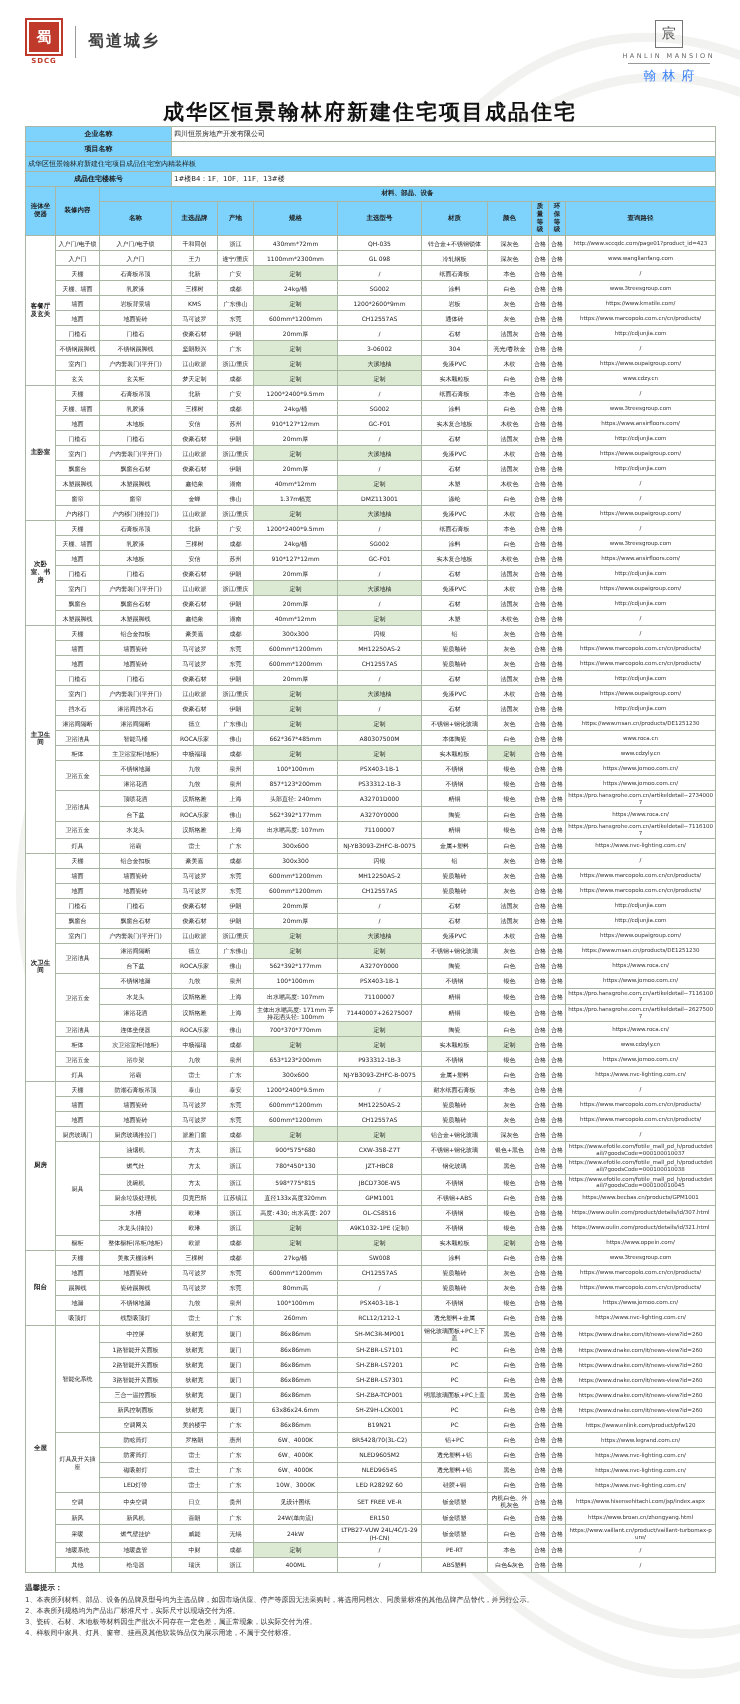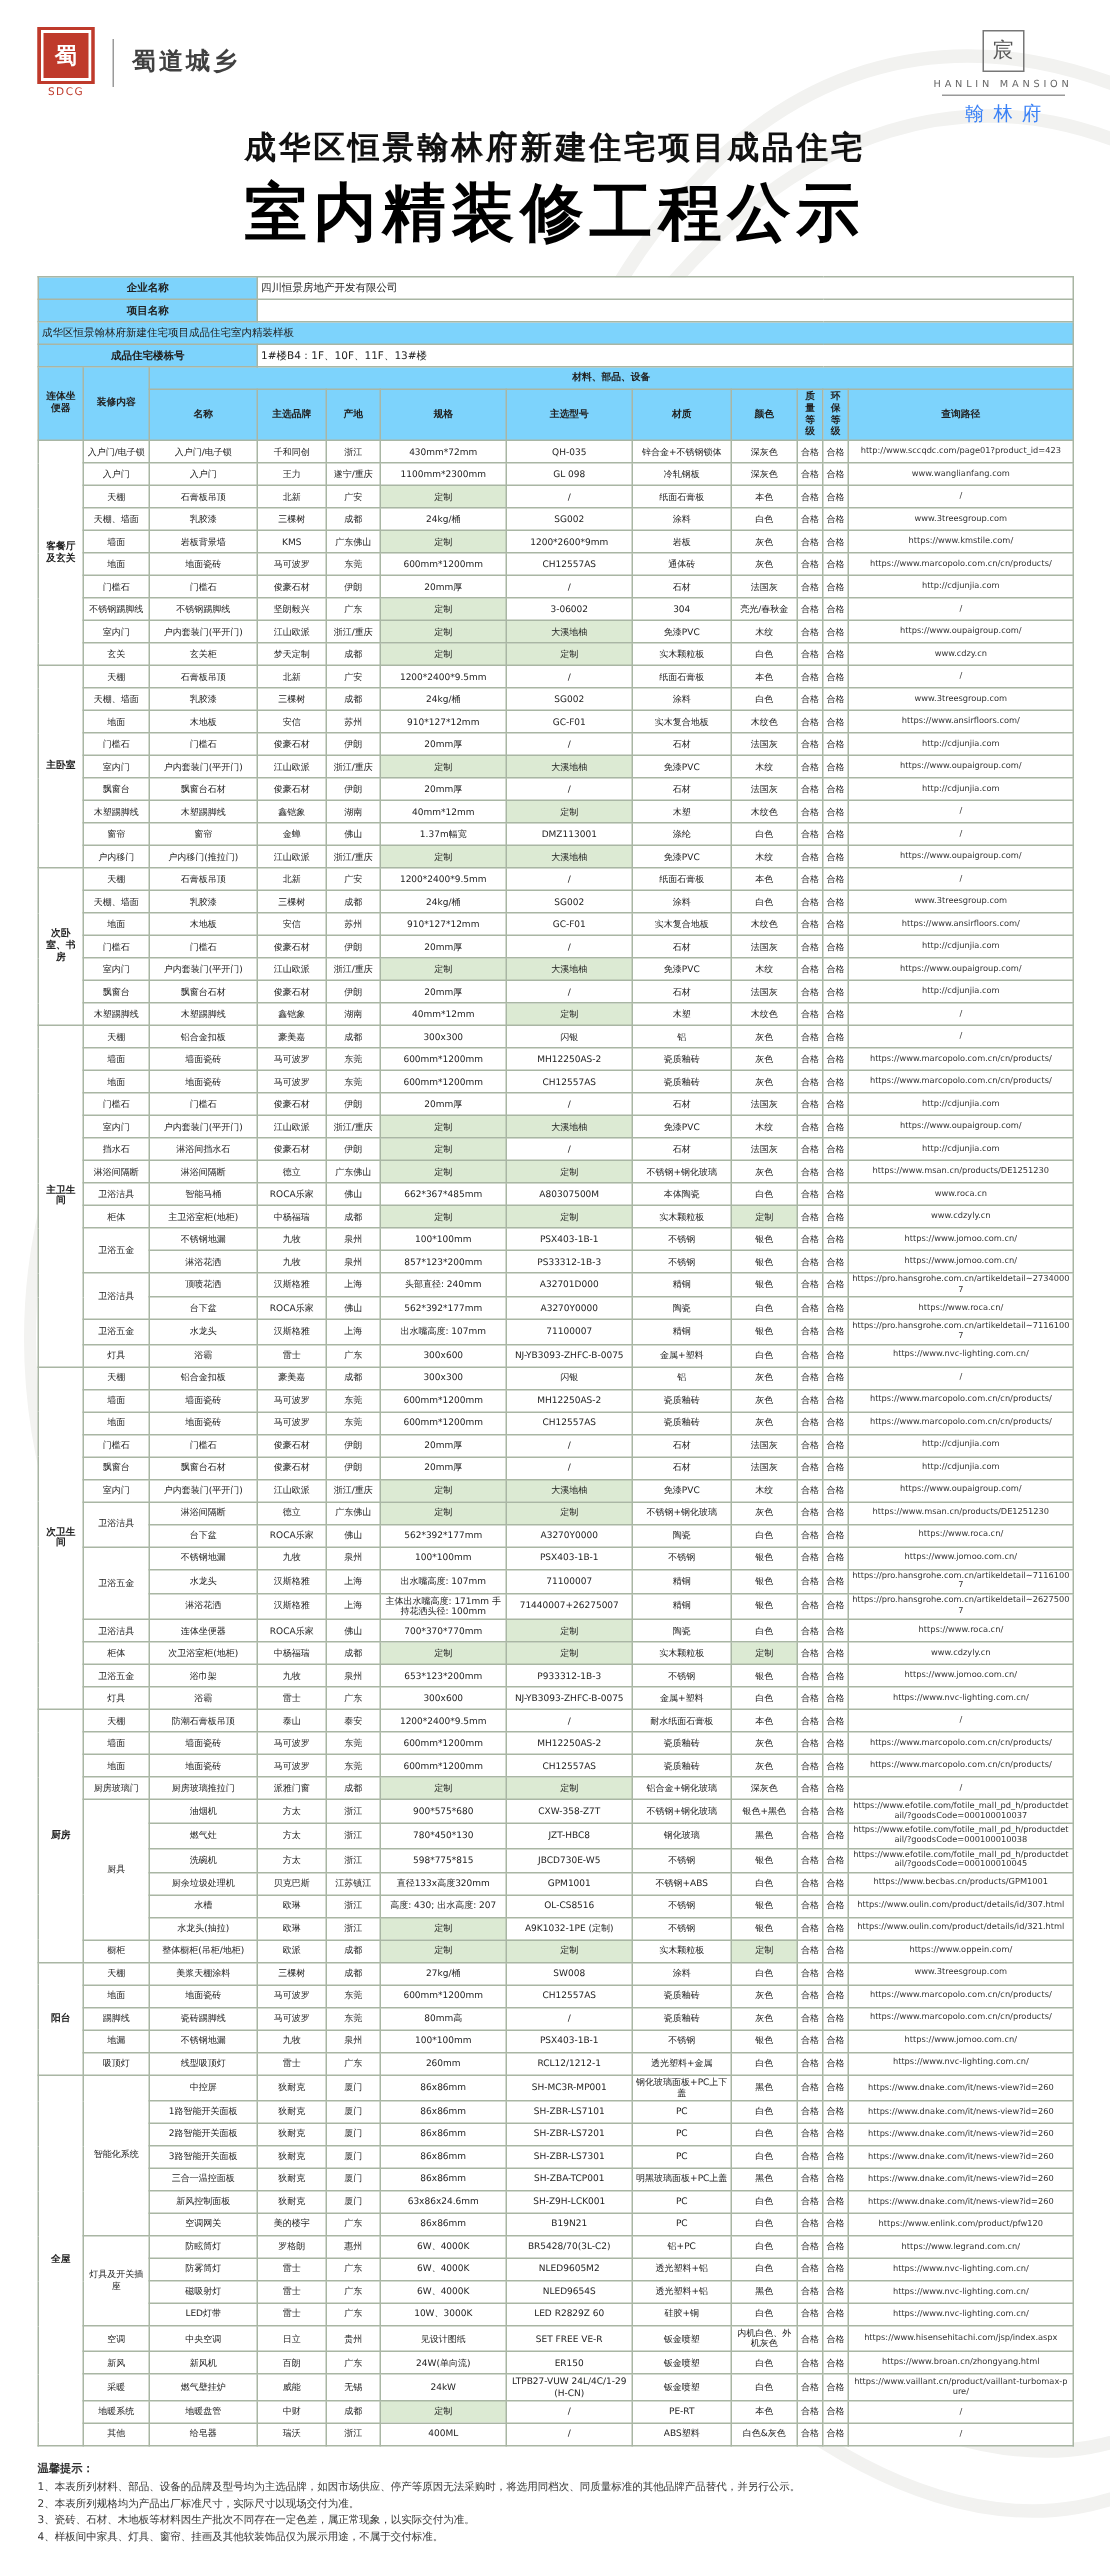--- a/index.html
+++ b/index.html
@@ -3,29 +3,29 @@
 <meta charset="utf-8">
 <style>
   html,body{margin:0;padding:0}
   body{width:740px;height:1704px;background:#ffffff;font-family:"DejaVu Sans","Liberation Sans",sans-serif;color:#222;position:relative;overflow:hidden}
   .page{position:relative;width:740px;height:1704px;padding:18px 25px;box-sizing:border-box;z-index:1}
   .swirl{position:absolute;z-index:0;pointer-events:none}
   .topbar{display:flex;justify-content:space-between;align-items:flex-start;height:66px;position:relative;z-index:2}
   .brand-left{display:flex;align-items:center;gap:8px}
   .logo-col{display:flex;flex-direction:column;align-items:center}
   .seal{width:34px;height:34px;background:#bf3a2b;color:#fff;display:flex;align-items:center;justify-content:center;font-size:15px;font-weight:700;box-shadow:inset 0 0 0 2px #fff;border:2px solid #bf3a2b}
-  .seal-sub{font-size:7px;color:#bf3a2b;font-weight:400;letter-spacing:1px;margin-top:1px}
+  .seal-sub{font-size:7px;color:#bf3a2b;font-weight:700;letter-spacing:1px;margin-top:1px}
   .vdiv{width:1px;height:32px;background:#9a9a9a;margin:0 4px}
   .brand-left-name{font-size:16px;font-weight:700;color:#404040;letter-spacing:2px}
   .brand-right{display:flex;flex-direction:column;align-items:center;padding-top:2px}
   .hl-seal{width:26px;height:26px;border:1px solid #777;color:#555;font-size:14px;display:flex;align-items:center;justify-content:center;font-family:"DejaVu Serif","Liberation Serif",serif;margin-bottom:4px}
   .hl-en{font-size:6.5px;letter-spacing:2.5px;color:#666}
   .hl-line{width:82px;height:1px;background:#999;margin:3px 0}
   .hl-cn{font-size:13px;letter-spacing:6px;text-indent:6px;color:#3b82f6;font-family:"DejaVu Serif","Liberation Serif",serif}
-  .title1{text-align:center;font-size:21px;font-weight:700;letter-spacing:2px;color:#111;position:relative;z-index:2}
+  .title1{text-align:center;font-size:21px;font-weight:700;letter-spacing:2px;color:#111;margin-top:14px;position:relative;z-index:2}
   .title2{text-align:center;font-size:42px;font-weight:700;letter-spacing:4px;color:#000;margin-top:2px;margin-bottom:14px;position:relative;z-index:2}
   table.tbl{width:690px;border-collapse:collapse;table-layout:fixed;font-size:6px;line-height:1.2;position:relative;z-index:2}
   .tbl td{border:1px solid #a9b6a4;padding:1px 2px;vertical-align:middle;word-break:break-all;background:#fff;height:12px}
   .tbl td.c{text-align:center}
   .tbl td.g{background:#7dd3fc}
   .tbl td.hd{font-weight:700;font-size:6.5px}
   .tbl td.hl{background:#dcead3}
   .tbl td.room{font-weight:700;font-size:6.5px}
   .tbl td.path{font-size:5.5px;color:#333}
   .tbl td.lbl{font-size:7px;font-weight:700}
@@ -74,21 +74,20 @@
       <div class="hl-seal">
           <span>宸</span>
         </div>
       <div class="hl-en">HANLIN MANSION</div>
       <div class="hl-line"></div>
       <div class="hl-cn">翰林府</div>
     </div>
   </div>
 
   <div class="title1">成华区恒景翰林府新建住宅项目成品住宅</div>
-  <div class="title2">室内精装修工程公示</div>
 
   <table class="tbl" id="main-table">
       <colgroup>
         <col style="width:30px">
         <col style="width:44px">
         <col style="width:72px">
         <col style="width:46px">
         <col style="width:36px">
         <col style="width:84px">
         <col style="width:84px">

